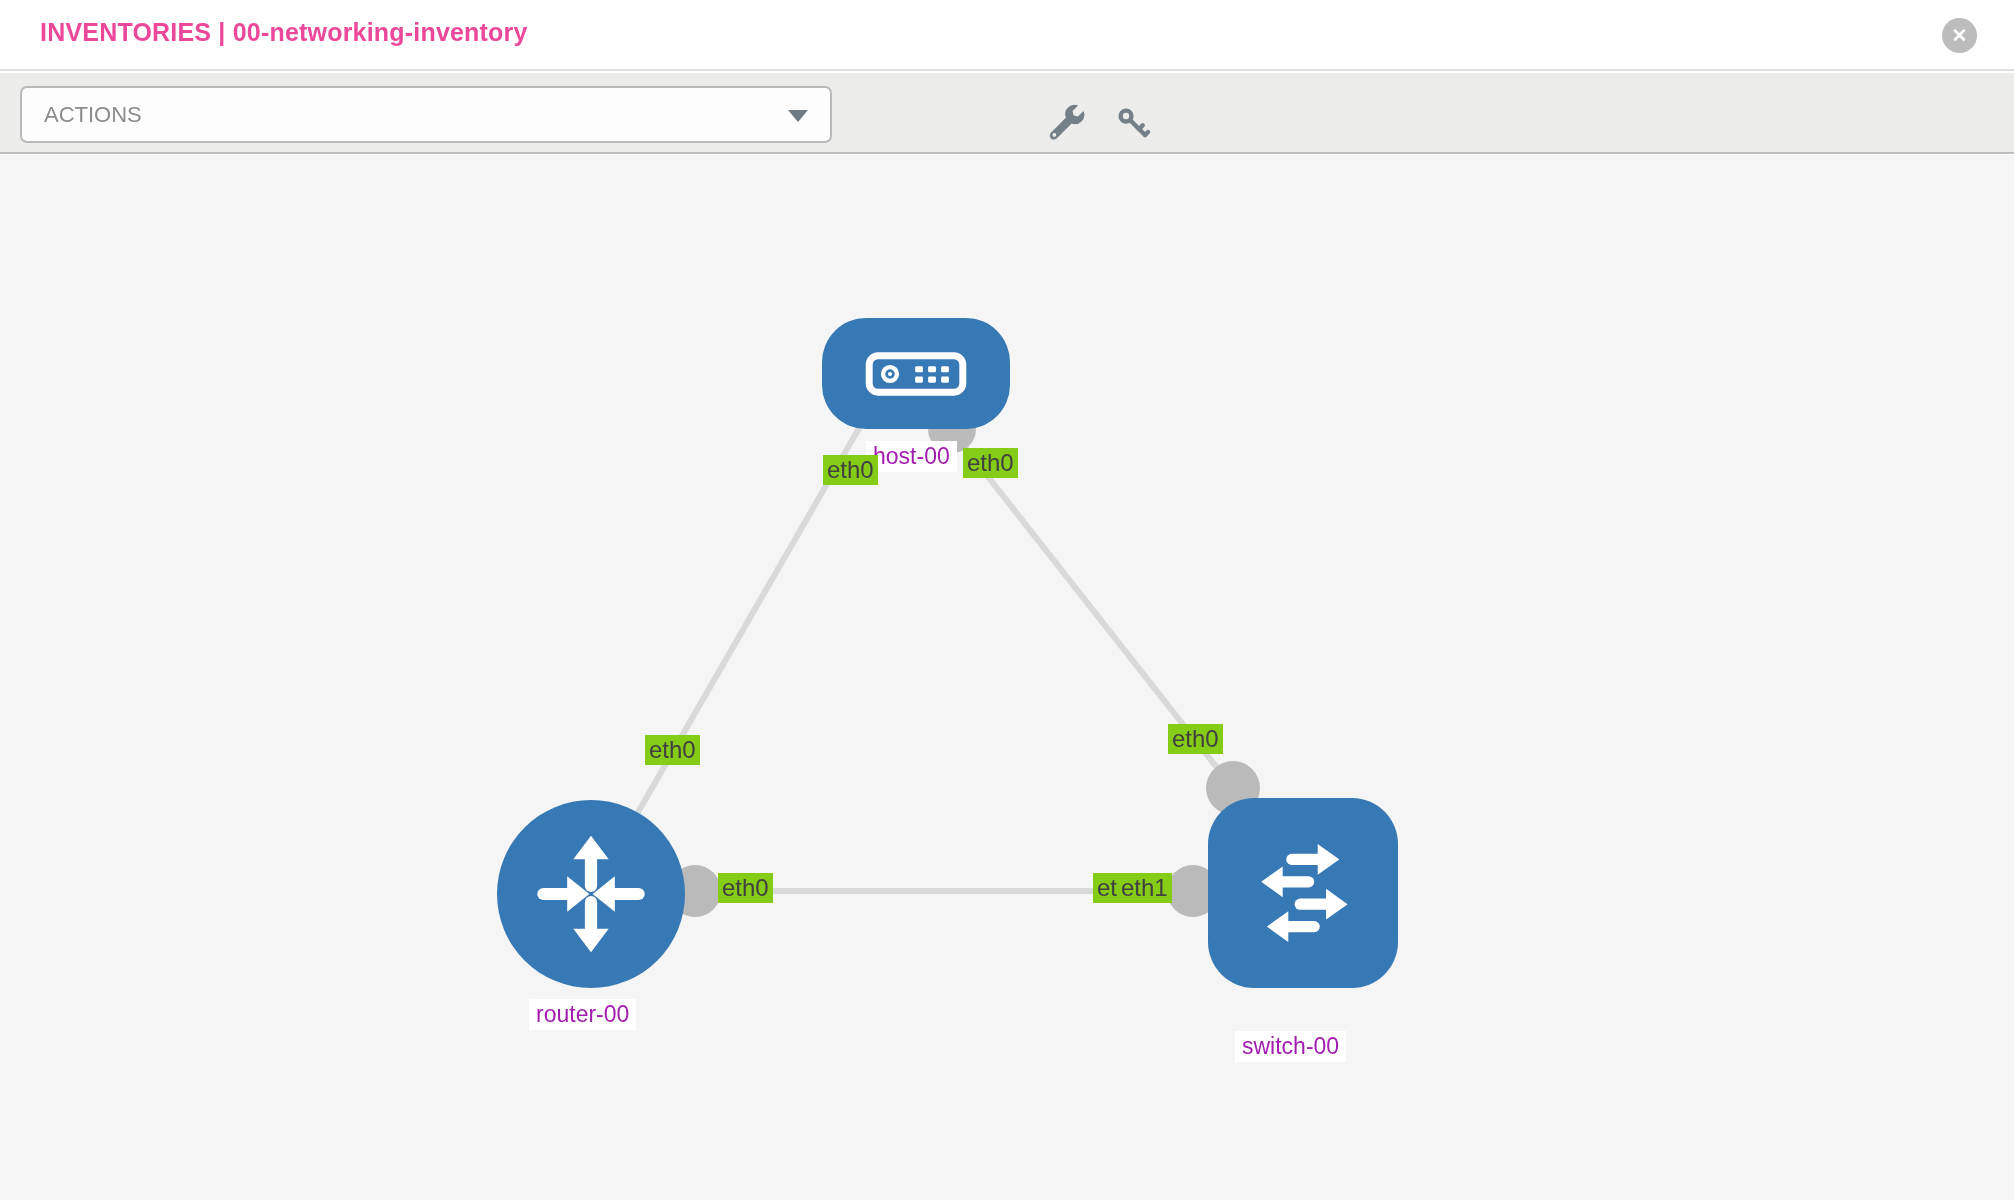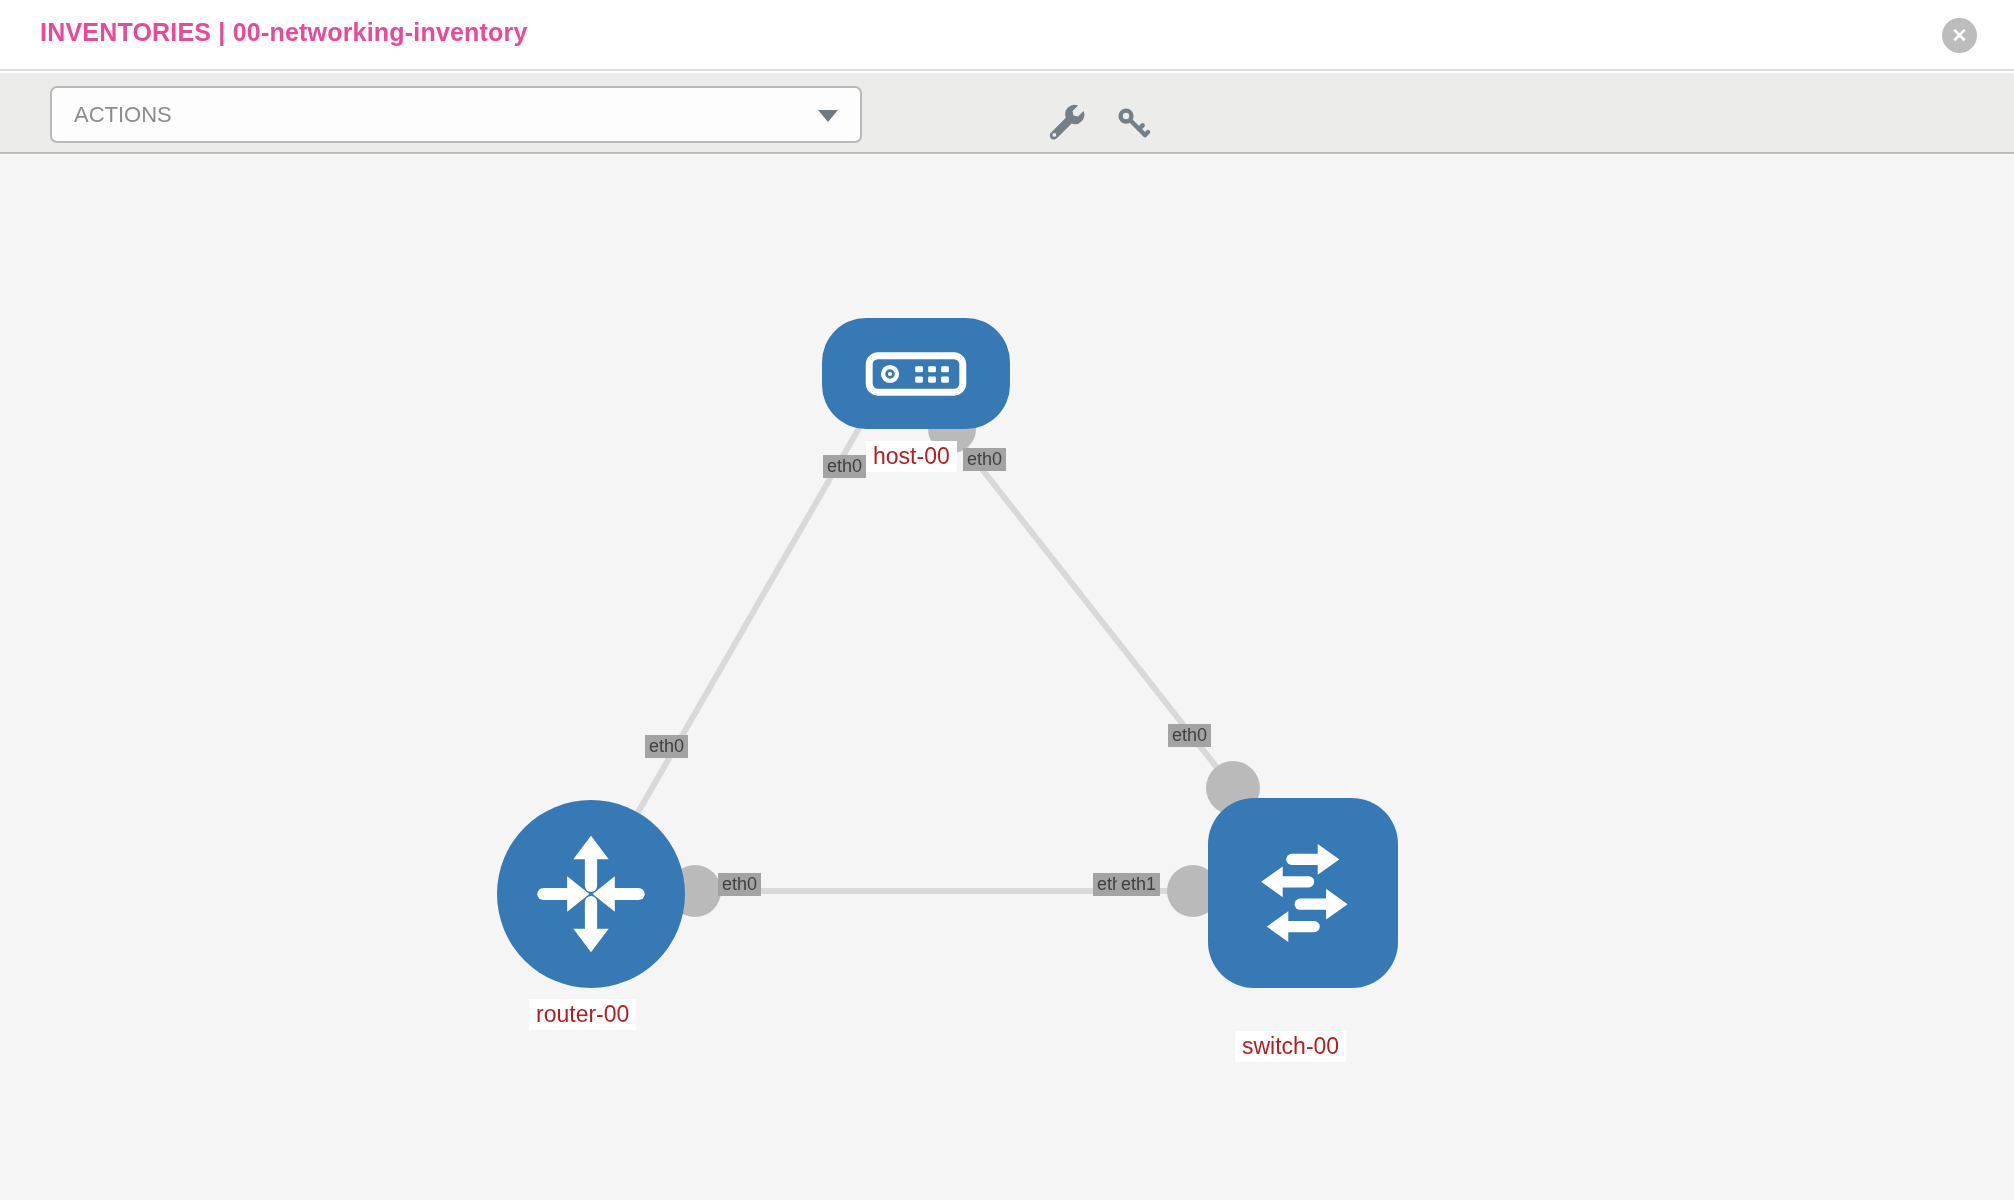--- a/index.html
+++ b/index.html
@@ -8,42 +8,42 @@
   .screen { position:relative; width:2014px; height:1200px; background:#ffffff; overflow:hidden; }
 
   
   .header { position:absolute; top:0; left:0; width:2014px; height:71px; background:#ffffff; border-bottom:2px solid #dcdcdc; }
   .page-title { position:absolute; left:40px; top:18px; font-size:25px; font-weight:bold; color:#ec4899; letter-spacing:.2px; }
   .close-btn { position:absolute; right:37px; top:18px; width:35px; height:35px; border-radius:50%; background:#bcbcbc; color:#ffffff; display:flex; align-items:center; justify-content:center; font-size:19px; font-weight:bold; cursor:pointer; line-height:1; }
 
   
   .toolbar { position:absolute; top:73px; left:0; width:2014px; height:81px; background:#ececeb; border-bottom:2px solid #bdbdbd; }
   .select-box { position:absolute; top:13px; height:57px; background:#fdfdfd; border:2px solid #b9b9b9; border-radius:7px; display:flex; align-items:center; padding:0 22px; font-size:22px; color:#8c8c8c; cursor:pointer; }
-  .actions-select { left:50px; width:812px; }
+  .actions-select { left:20px; width:812px; }
   .search-select { left:1182px; width:798px; }
   .caret-down { position:absolute; right:22px; top:50%; margin-top:-5px; width:0; height:0; border-left:10px solid transparent; border-right:10px solid transparent; border-top:12px solid #6f7a82; }
   .tool-icon { position:absolute; cursor:pointer; }
   .wrench-btn { left:1044px; top:29px; }
   .key-btn { left:1114px; top:31px; }
 
   
   .canvas { position:absolute; top:155px; left:0; width:2014px; height:1045px; background:#f5f5f5; overflow:hidden; }
   .links-layer { position:absolute; top:0; left:0; }
 
   .node { position:absolute; background:#3779b5; display:flex; align-items:center; justify-content:center; cursor:pointer; }
   .node-host { left:822px; top:163px; width:188px; height:111px; border-radius:44px; }
   .node-router { left:497px; top:645px; width:188px; height:188px; border-radius:50%; }
   .node-switch { left:1208px; top:643px; width:190px; height:190px; border-radius:46px; }
 
-  .node-label { position:absolute; background:#ffffff; color:#b91c1c; font-size:23px; padding:2px 7px; white-space:nowrap; }
+  .node-label { position:absolute; background:#ffffff; color:#a21caf; font-size:23px; padding:2px 7px; white-space:nowrap; }
   .label-host { left:866px; top:286px; }
   .label-router { left:529px; top:844px;text-align:center; }
   .label-switch { left:1235px; top:876px; }
 
-  .if-label { position:absolute; background:#a3a3a3; color:#404040; font-size:18px; padding:1px 4px; white-space:nowrap; }
+  .if-label { position:absolute; background:#84cc16; color:#404040; font-size:24px; padding:1px 4px; white-space:nowrap; }
   .if-a1 { left:823px; top:300px; }   
   .if-a2 { left:645px; top:580px; }   
   .if-b1 { left:963px; top:293px; }   
   .if-b2 { left:1168px; top:569px; }  
   .if-c1 { left:718px; top:718px; }   
   .if-c2-back { left:1093px; top:718px; }  
   .if-c2-front { left:1117px; top:718px; }
 </style>
 </head>
 <body>

